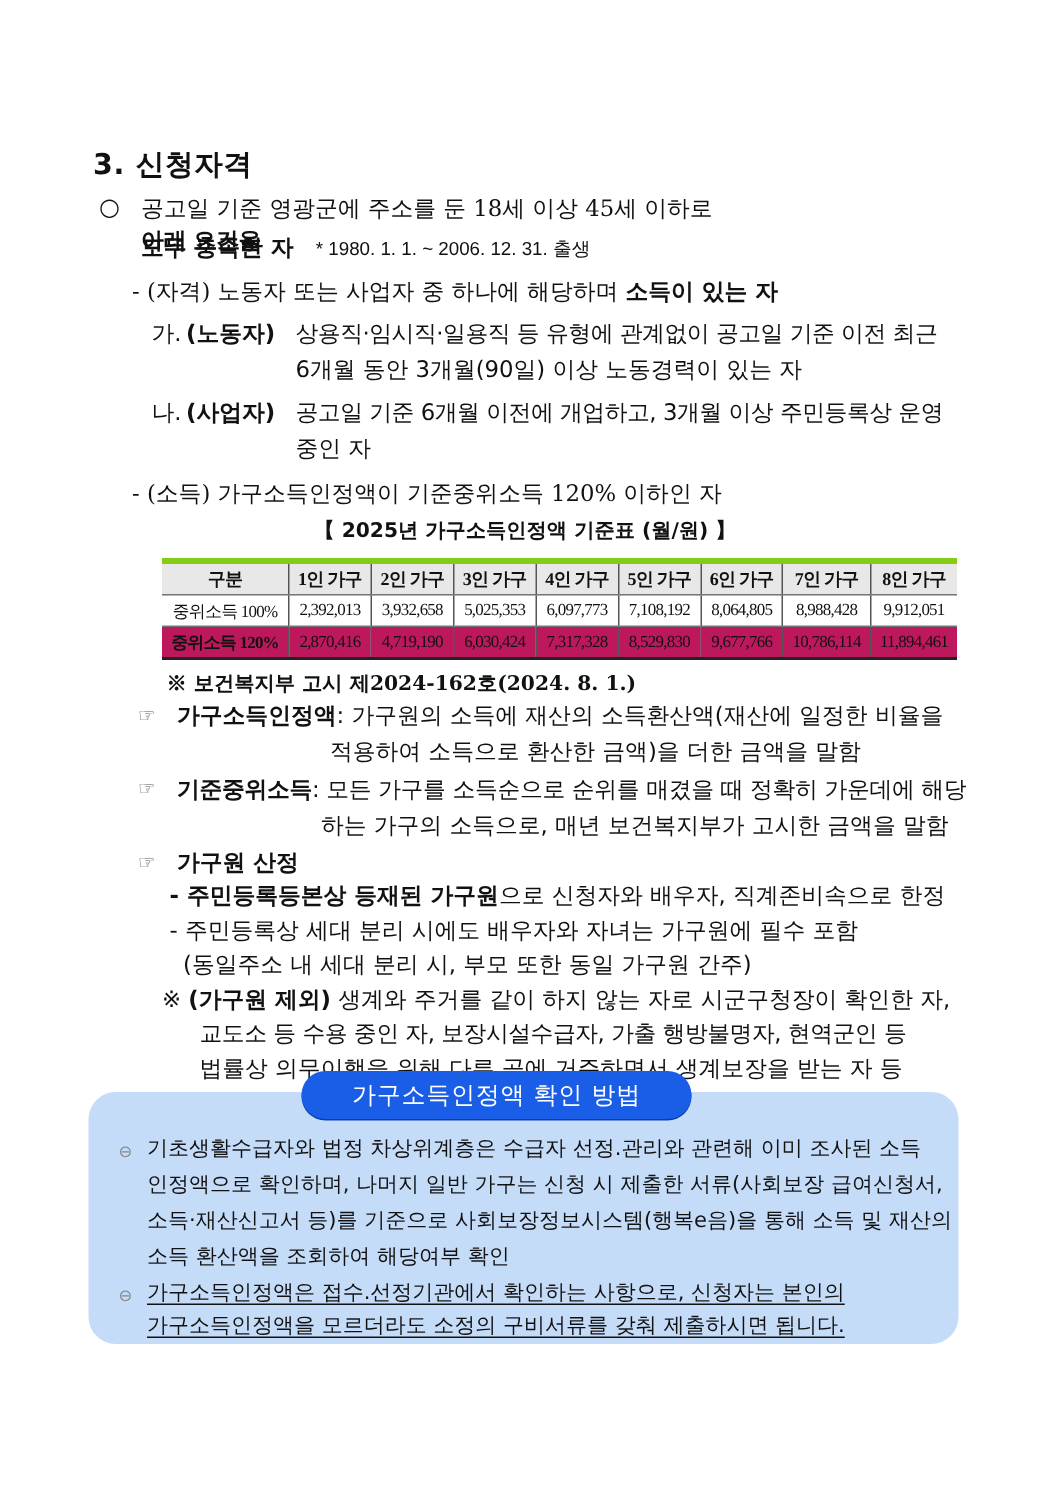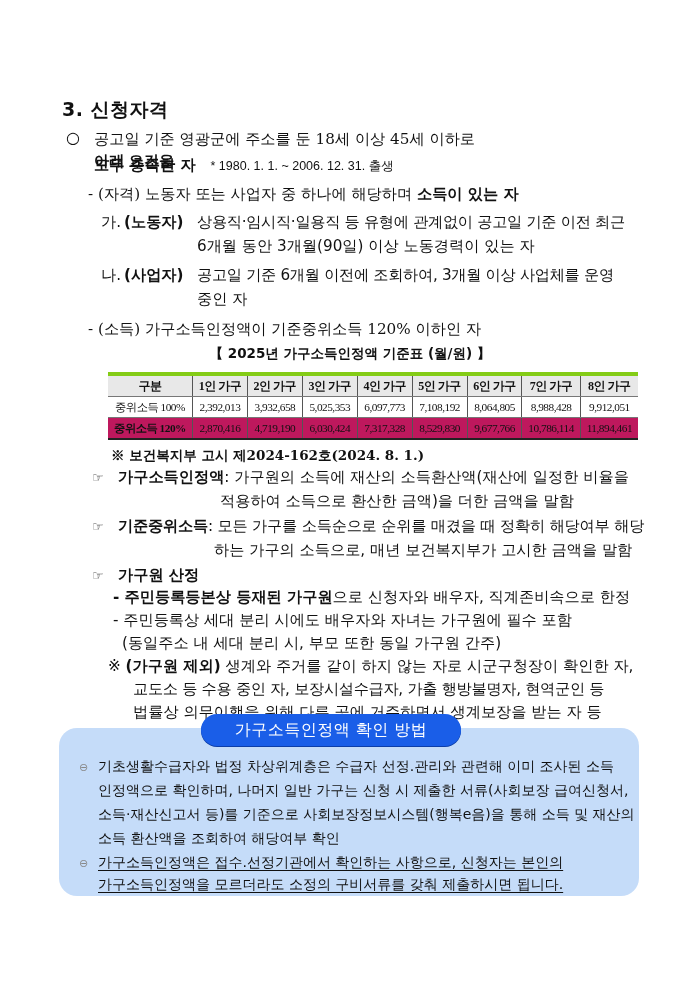--- a/index.html
+++ b/index.html
@@ -71,21 +71,21 @@
   <span class="b">소득이 있는 자</span>
 </div>
 
 <div class="abs line" style="left:101px; top:211px;">가.</div>
 <div class="abs line b" style="left:124px; top:211px;">(노동자)</div>
 <div class="abs line" style="left:197px; top:211px; width:450px; letter-spacing:-0.3px;">상용직·임시직·일용직 등 유형에 관계없이 공고일 기준 이전 최근</div>
 <div class="abs line" style="left:197px; top:235px;">6개월 동안 3개월(90일) 이상 노동경력이 있는 자</div>
 
 <div class="abs line" style="left:101px; top:264px;">나.</div>
 <div class="abs line b" style="left:124px; top:264px;">(사업자)</div>
-<div class="abs line" style="left:197px; top:264px; width:450px; letter-spacing:-0.3px;">공고일 기준 6개월 이전에 조회하여, 3개월 이상 사업체를 운영</div>
+<div class="abs line" style="left:197px; top:264px; width:450px; letter-spacing:-0.3px;">공고일 기준 6개월 이전에 개업하고, 3개월 이상 주민등록상 운영</div>
 <div class="abs line" style="left:197px; top:288px;">중인 자</div>
 
 <div class="abs line serif" style="left:88px; top:318px;">
   <span>- (소득)</span>
   <span>가구소득인정액이 기준중위소득 120% 이하인 자</span>
 </div>
 
 <div class="abs caption">【 2025년 가구소득인정액 기준표 (월/원) 】</div>
 
 <table class="inc">
@@ -131,21 +131,21 @@
 <div class="abs serif" style="left:111px; top:447px; font-size:13.5px;font-weight:bold;">※ 보건복지부 고시 제2024-162호(2024. 8. 1.)</div>
 
 <div class="abs line" style="left:92px; top:467px; font-size:13px; color:#555;">☞</div>
 <div class="abs line" style="left:118px; top:466px; width:530px;">
   <span class="b">가구소득인정액</span><span>: 가구원의 소득에 재산의 소득환산액(재산에 일정한 비율을</span>
 </div>
 <div class="abs line" style="left:220px; top:490px;">적용하여 소득으로 환산한 금액)을 더한 금액을 말함</div>
 
 <div class="abs line" style="left:92px; top:516px; font-size:13px; color:#555;">☞</div>
 <div class="abs line" style="left:118px; top:515px; width:530px; letter-spacing:-0.2px;">
-  <span class="b">기준중위소득</span><span>: 모든 가구를 소득순으로 순위를 매겼을 때 정확히 해당여부 해당</span>
+  <span class="b">기준중위소득</span><span>: 모든 가구를 소득순으로 순위를 매겼을 때 정확히 가운데에 해당</span>
 </div>
 <div class="abs line" style="left:214px; top:539px;">하는 가구의 소득으로, 매년 보건복지부가 고시한 금액을 말함</div>
 
 <div class="abs line" style="left:92px; top:565px; font-size:13px; color:#555;">☞</div>
 <div class="abs line b" style="left:118px; top:564px;">가구원 산정</div>
 <div class="abs line" style="left:113px; top:586px;">
   <span class="b">- 주민등록등본상 등재된 가구원</span><span>으로 신청자와 배우자, 직계존비속으로 한정</span>
 </div>
 <div class="abs line" style="left:113px; top:609px;">- 주민등록상 세대 분리 시에도 배우자와 자녀는 가구원에 필수 포함</div>
 <div class="abs line" style="left:122px; top:632px;">(동일주소 내 세대 분리 시, 부모 또한 동일 가구원 간주)</div>

